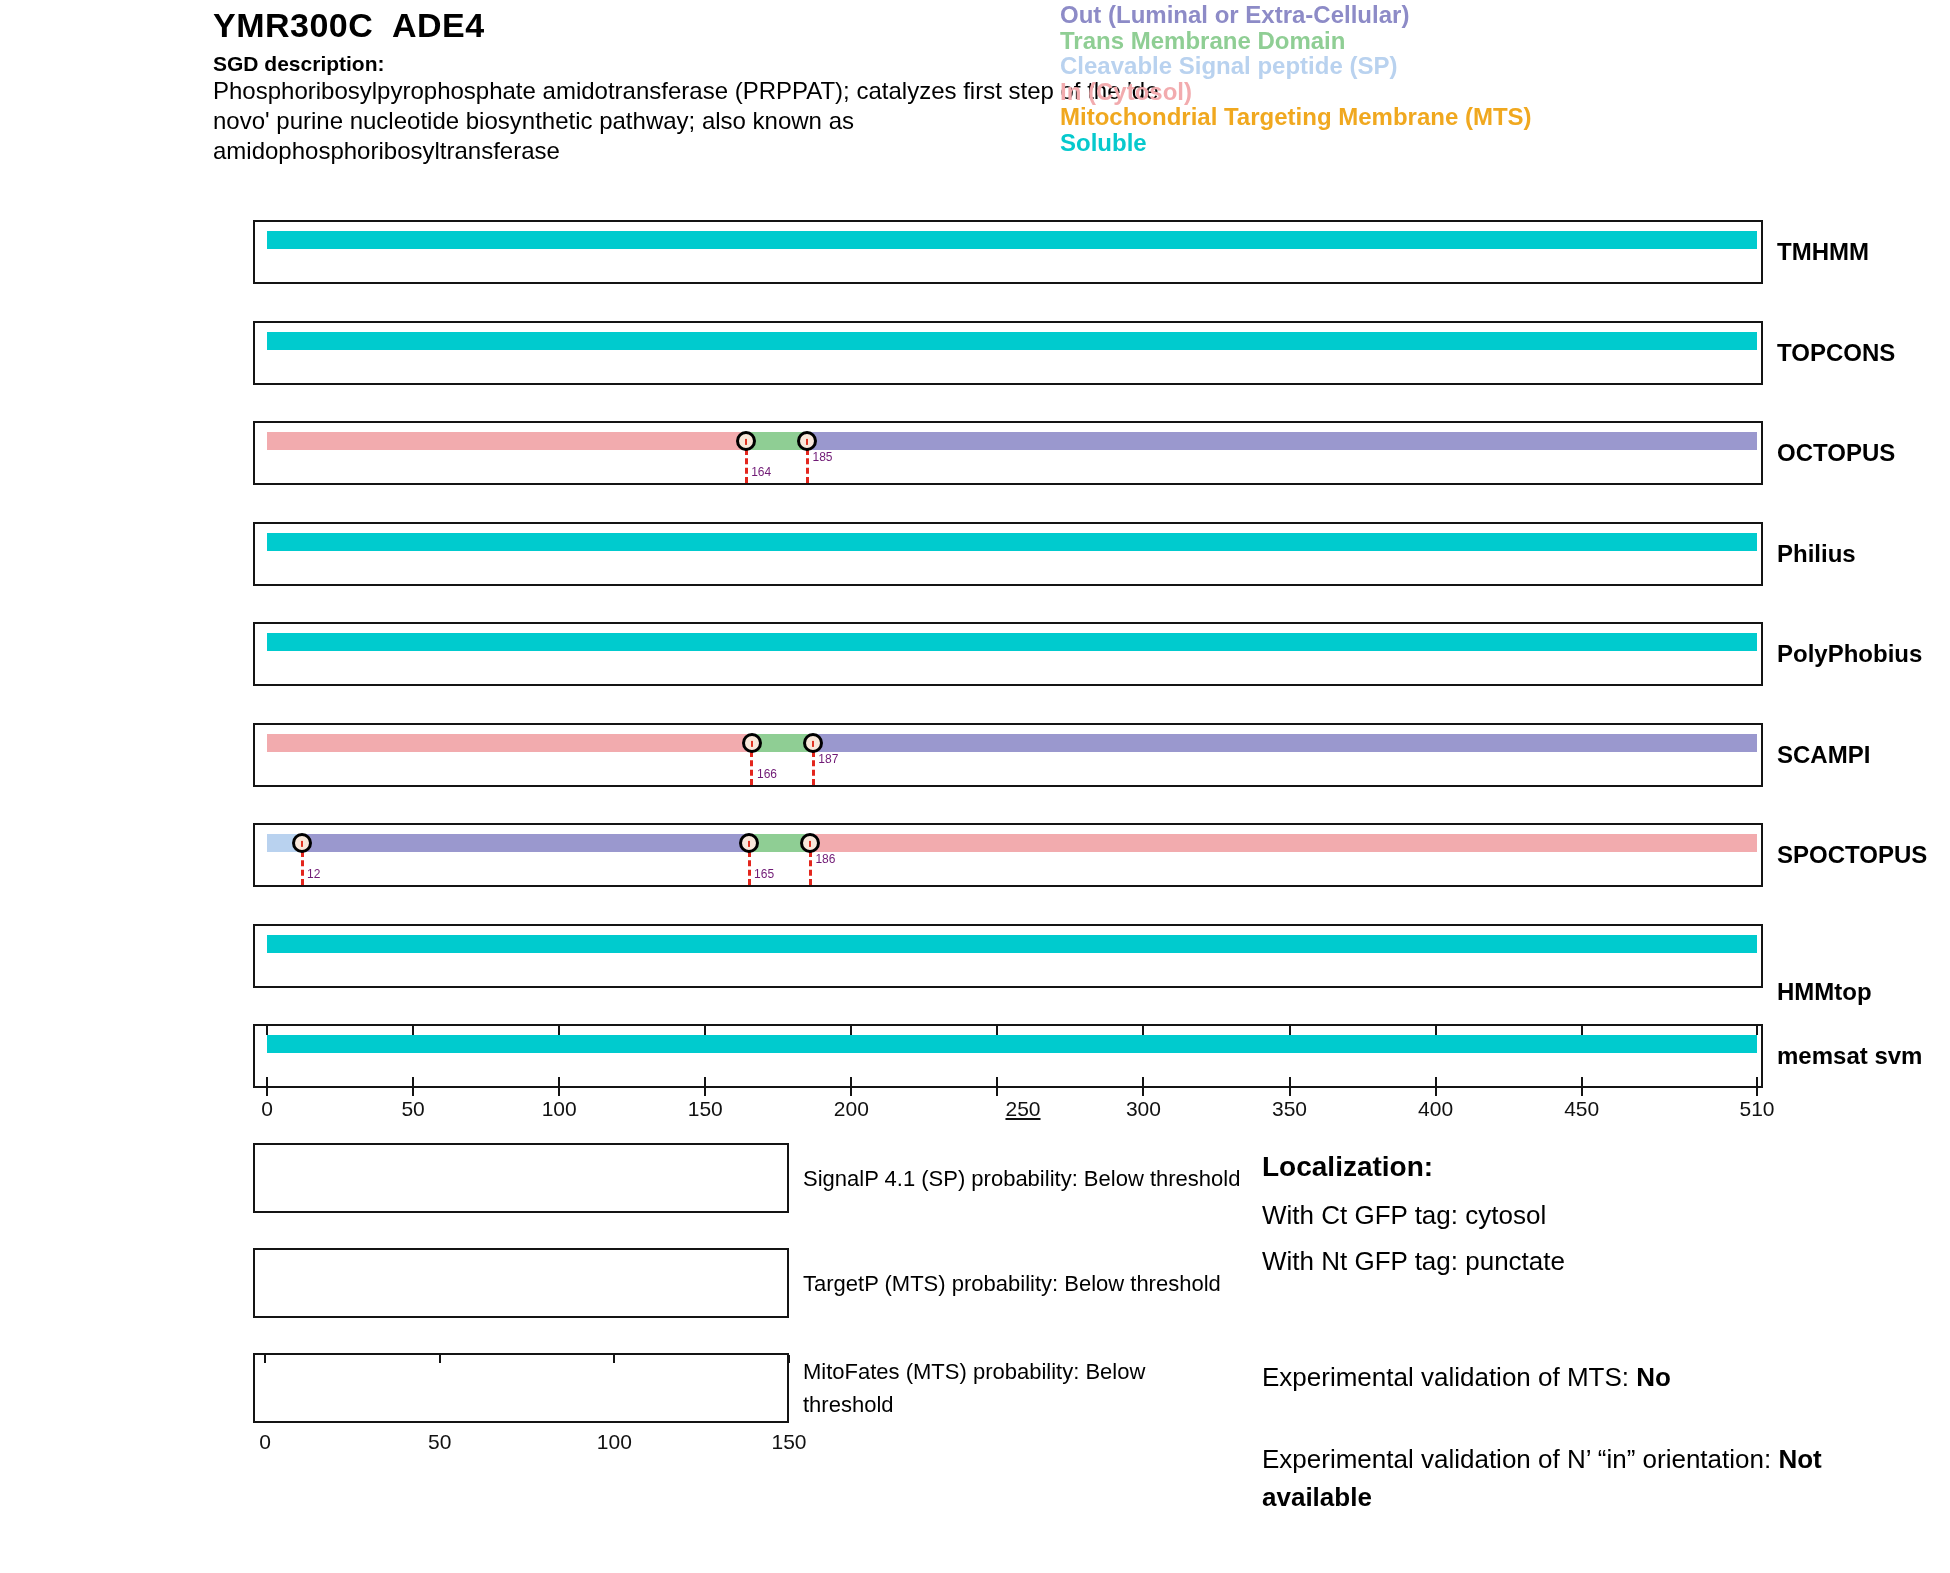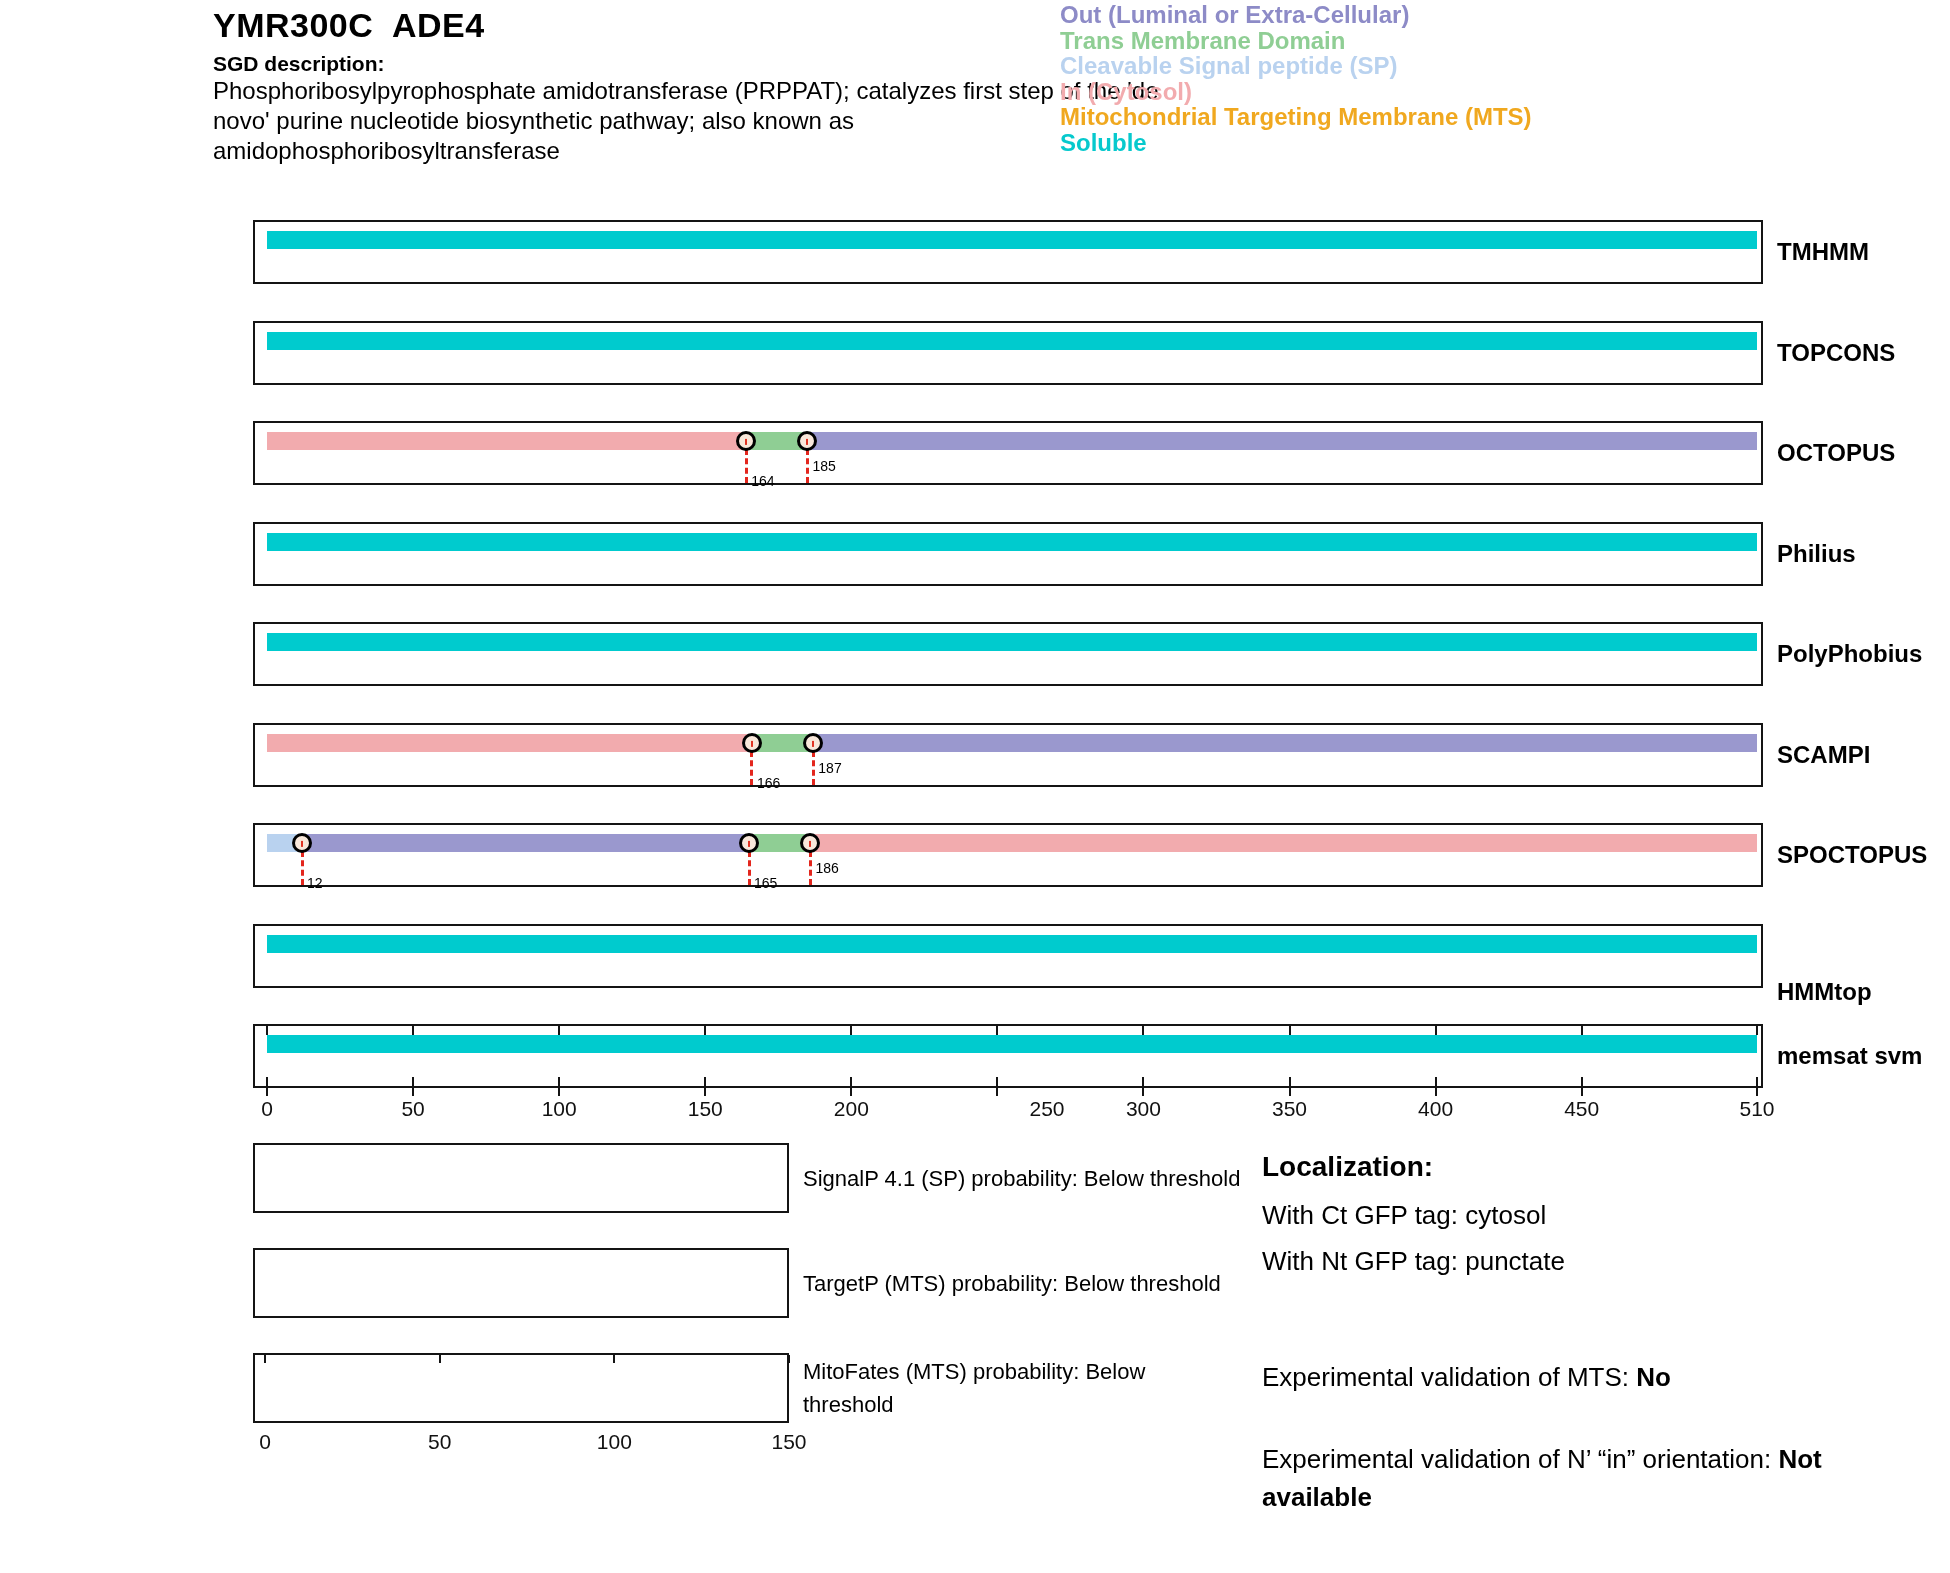--- a/index.html
+++ b/index.html
@@ -17,21 +17,21 @@
   .track-box{position:absolute;box-sizing:border-box;border:2px solid #141414;background:#fff;}
   .seg{position:absolute;}
   .tracklabel{position:absolute;font-size:24px;font-weight:bold;transform:translateY(-50%);white-space:nowrap;}
   .tick{position:absolute;width:2px;background:#141414;}
   .axislabel{position:absolute;text-align:center;font-size:21px;color:#111;}
   .marker{position:absolute;width:20px;height:20px;border:3.5px solid #000;border-radius:50%;
           background:#f8e7da;box-sizing:border-box;}
   .marker::after{content:'';position:absolute;left:50%;top:50%;transform:translate(-50%,-35%);
           width:2px;height:6px;background:#e03323;}
   .redline{position:absolute;width:0;border-left:3px dashed #e3261d;}
-  .bluelabel{position:absolute;font-size:14px;line-height:17px;color:#000000;white-space:nowrap;margin-top:9px;}
+  .bluelabel{position:absolute;font-size:12px;line-height:17px;color:#701a75;white-space:nowrap;}
   .plotlabel{position:absolute;display:flex;align-items:center;font-size:22px;line-height:33px;}
   #plot-label-3 span{white-space:pre-line;}
   #loc-title{left:1262px;top:1151px;font-size:28px;font-weight:bold;}
   .loc-line{position:absolute;left:1262px;font-size:26px;}
   #loc-orient{width:650px;line-height:38px;}
   .loc-bold{font-weight:bold;}
 </style>
 </head>
 <body>
 
@@ -132,21 +132,21 @@
     <div class="axislabel" style="left: 232px; top: 1097px; width: 70px;">0</div>
     <div class="tick" style="left: 412.078px; top: 1088px; height: 8px;"></div>
     <div class="axislabel" style="left: 378.078px; top: 1097px; width: 70px;">50</div>
     <div class="tick" style="left: 558.157px; top: 1088px; height: 8px;"></div>
     <div class="axislabel" style="left: 524.157px; top: 1097px; width: 70px;">100</div>
     <div class="tick" style="left: 704.235px; top: 1088px; height: 8px;"></div>
     <div class="axislabel" style="left: 670.235px; top: 1097px; width: 70px;">150</div>
     <div class="tick" style="left: 850.314px; top: 1088px; height: 8px;"></div>
     <div class="axislabel" style="left: 816.314px; top: 1097px; width: 70px;">200</div>
     <div class="tick" style="left: 996.392px; top: 1088px; height: 8px;"></div>
-    <div class="axislabel" style="left: 1012px; top: 1097px; width: 70px;">250</div>
+    <div class="axislabel" style="left: 988px; top: 1097px; width: 70px; text-decoration: underline;">250</div>
     <div class="tick" style="left: 1142.47px; top: 1088px; height: 8px;"></div>
     <div class="axislabel" style="left: 1108.47px; top: 1097px; width: 70px;">300</div>
     <div class="tick" style="left: 1288.55px; top: 1088px; height: 8px;"></div>
     <div class="axislabel" style="left: 1254.55px; top: 1097px; width: 70px;">350</div>
     <div class="tick" style="left: 1434.63px; top: 1088px; height: 8px;"></div>
     <div class="axislabel" style="left: 1400.63px; top: 1097px; width: 70px;">400</div>
     <div class="tick" style="left: 1580.71px; top: 1088px; height: 8px;"></div>
     <div class="axislabel" style="left: 1546.71px; top: 1097px; width: 70px;">450</div>
     <div class="tick" style="left: 1756px; top: 1088px; height: 8px;"></div>
     <div class="axislabel" style="left: 1722px; top: 1097px; width: 70px;">510</div>

